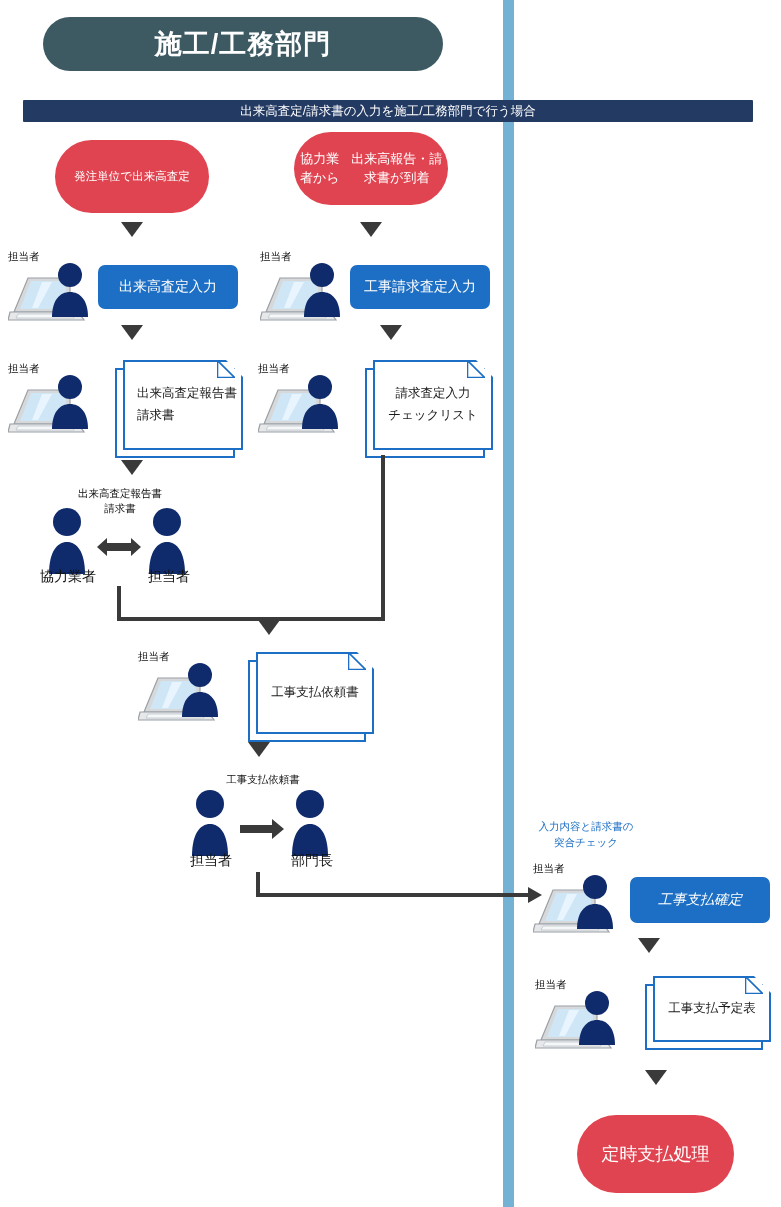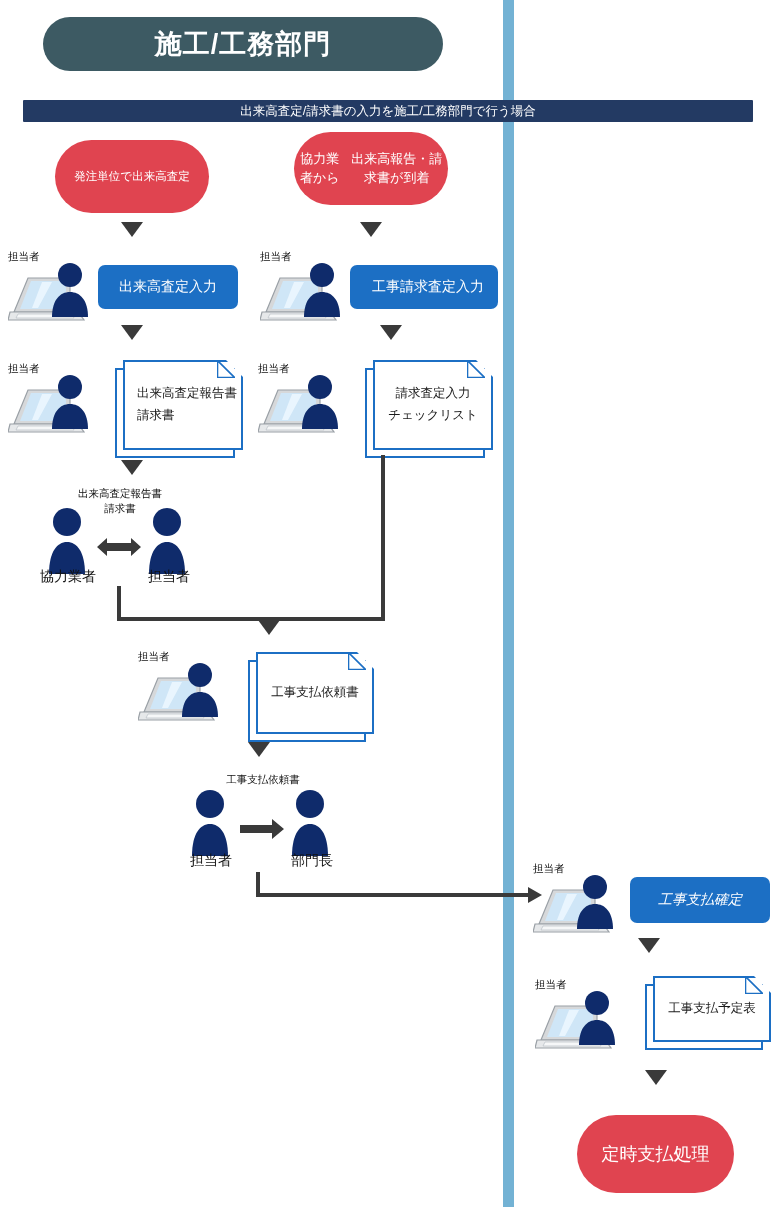--- a/index.html
+++ b/index.html
@@ -59,21 +59,21 @@
 
   
   .sys-box{
     background:#1C6FC4;
     border-radius:7px;
     color:#ffffff;
     display:flex;align-items:center;justify-content:center;
     font-size:14px;
   }
   #sys-box-shukkadaka-input{ left:98px; top:265px; width:140px; height:44px;}
-  #sys-box-invoice-input{ left:350px; top:265px; width:140px; height:44px;padding-left:8px;}
+  #sys-box-invoice-input{ left:350px; top:265px; width:140px; height:44px;}
   #sys-box-payment-confirm{ left:630px; top:877px; width:140px; height:46px;font-style:italic;}
 
   
   .doc{
     
     position:absolute;
   }
   .doc .sheet-back{
     position:absolute; left:0; top:8px;
     width:100%; height:100%;
@@ -360,20 +360,24 @@
     <span class="pp-name" style="left:4px;top:80px;width:58px;">担当者</span>
     <span class="pp-name" style="left:105px;top:80px;width:58px;">部門長</span>
   </div>
 
   <div class="abs vline" style="left:256px;top:872px;width:4px;height:25px;"></div>
   <div class="abs hline" style="left:256px;top:893px;width:276px;height:4px;"></div>
   <svg class="abs" style="left:528px;top:884px;" width="16" height="22" viewBox="0 0 16 22">
     <path d="M0 3 L14 11 L0 19 Z" fill="#3A3A3A"></path>
   </svg>
 
+  <div class="abs annot" id="annot-match-check">
+    <div>入力内容と請求書の</div>
+    <div>突合チェック</div>
+  </div>
 
   <div class="actor" style="left:533px;top:862px;width:96px;height:72px;">
     <span class="actor-label">担当者</span>
     <svg width="96" height="62" viewBox="0 0 96 62">
       <g>
         <path d="M6 50 L20 16 L62 16 L62 50 Z" fill="#D6D8DA" stroke="#9AA0A6" stroke-width="1.2"></path>
         <path d="M12 47 L23 19 L58 19 L58 47 Z" fill="#CFE6F7"></path>
         <path d="M24 46 L34 20 L44 20 L30 46 Z" fill="#EAF6FE" opacity="0.95"></path>
         <path d="M2 50 L70 50 L76 58 L0 58 Z" fill="#E6E8EA" stroke="#9AA0A6" stroke-width="1.2"></path>
         <path d="M10 52 L64 52 L66 56 L8 56 Z" fill="#F6F7F8" stroke="#B9BFC5" stroke-width="0.7"></path>

